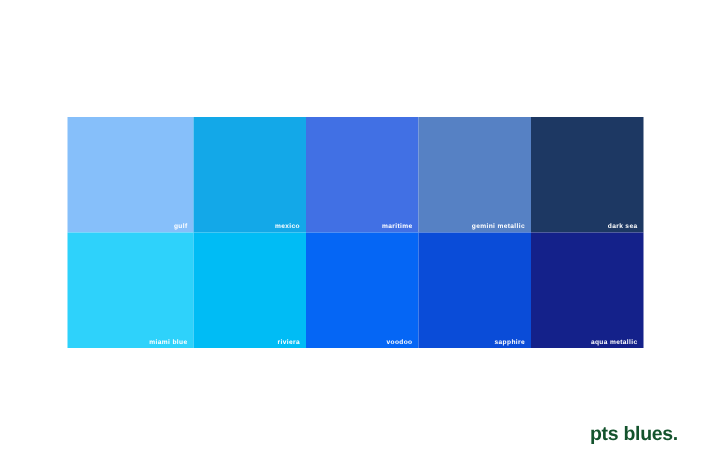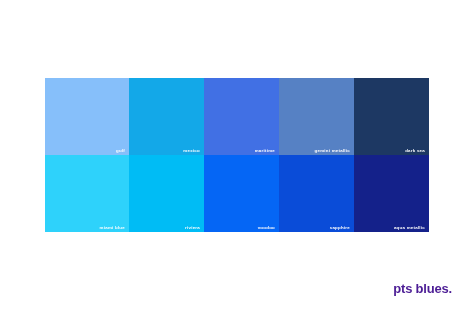--- a/index.html
+++ b/index.html
@@ -48,21 +48,21 @@
     letter-spacing: 0.25px;
     line-height: 1;
     white-space: nowrap;
     font-family: "Liberation Sans", sans-serif;
   }
 
   #brand-mark {
     position: absolute;
     right: 22px;
     bottom: 20px;
-    color: #4c1d95;
+    color: #14532d;
     font-size: 13px;
     font-weight: bold;
     letter-spacing: -0.2px;
     line-height: 1;
     font-family: "Liberation Sans", sans-serif;
   }
 </style>
 </head>
 <body style="background: rgb(255, 255, 255);">
 

